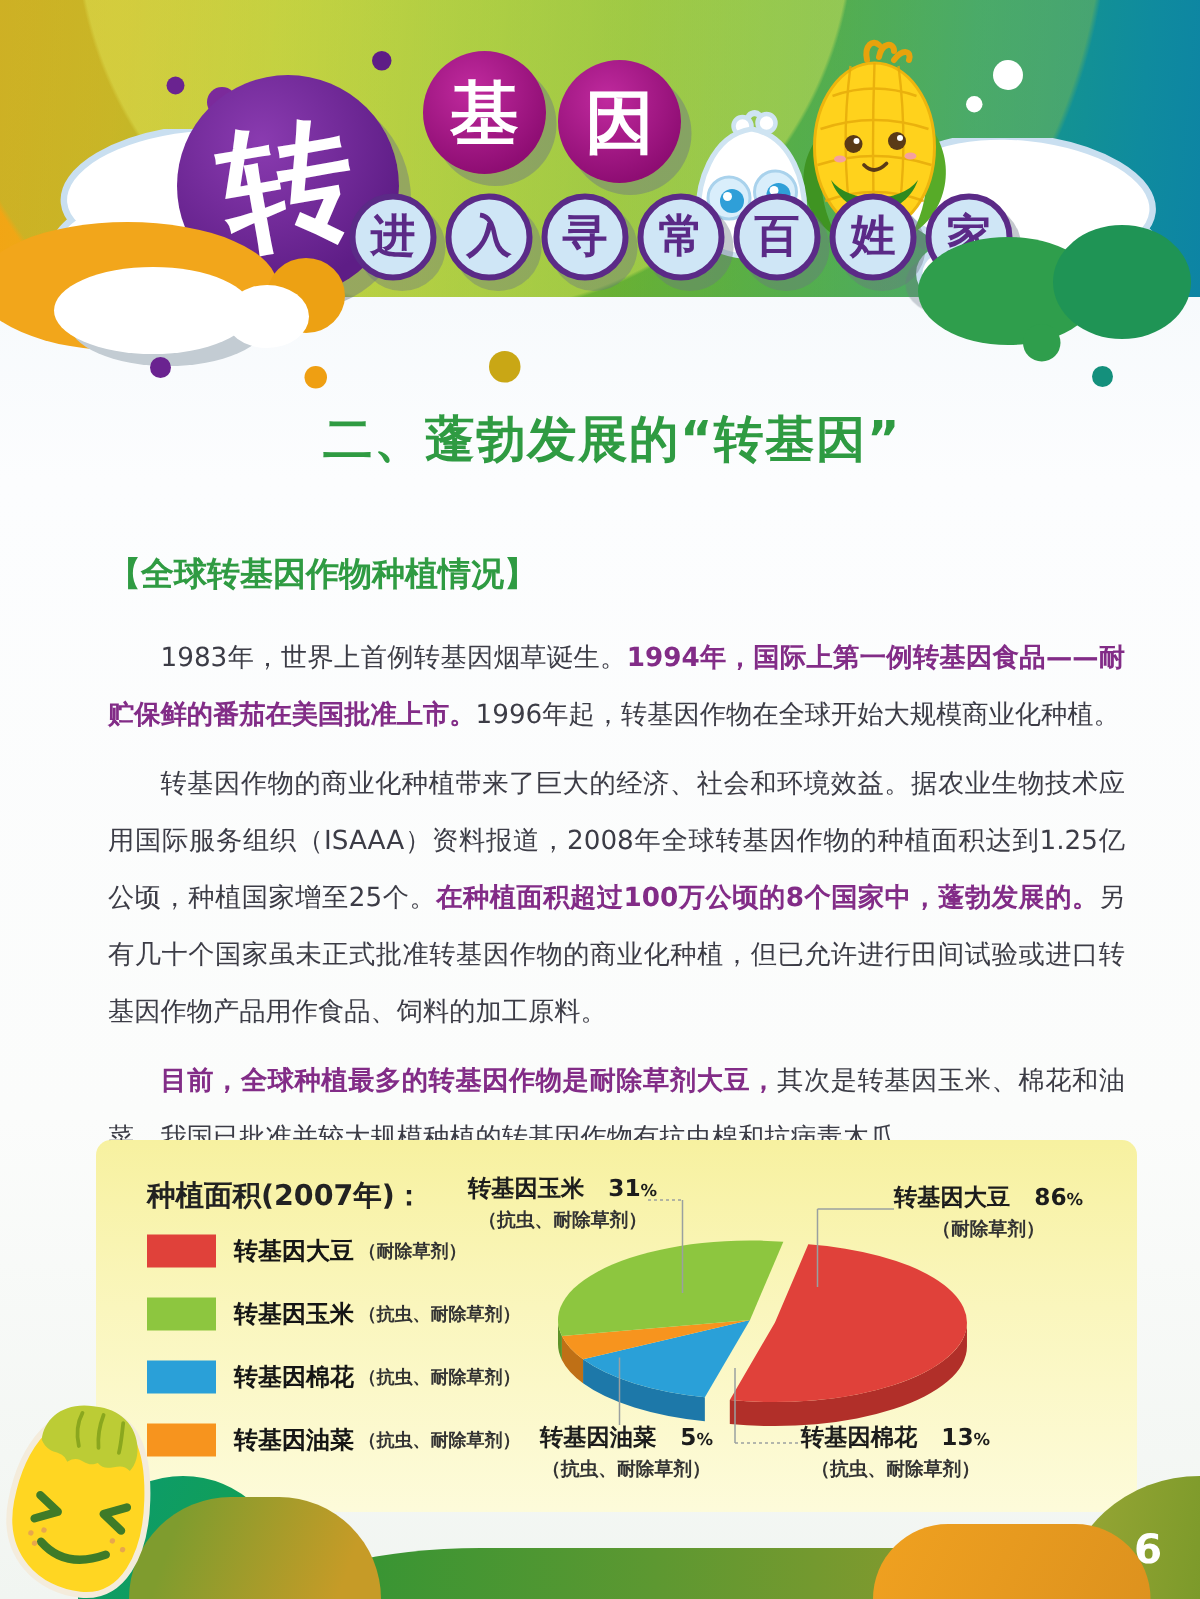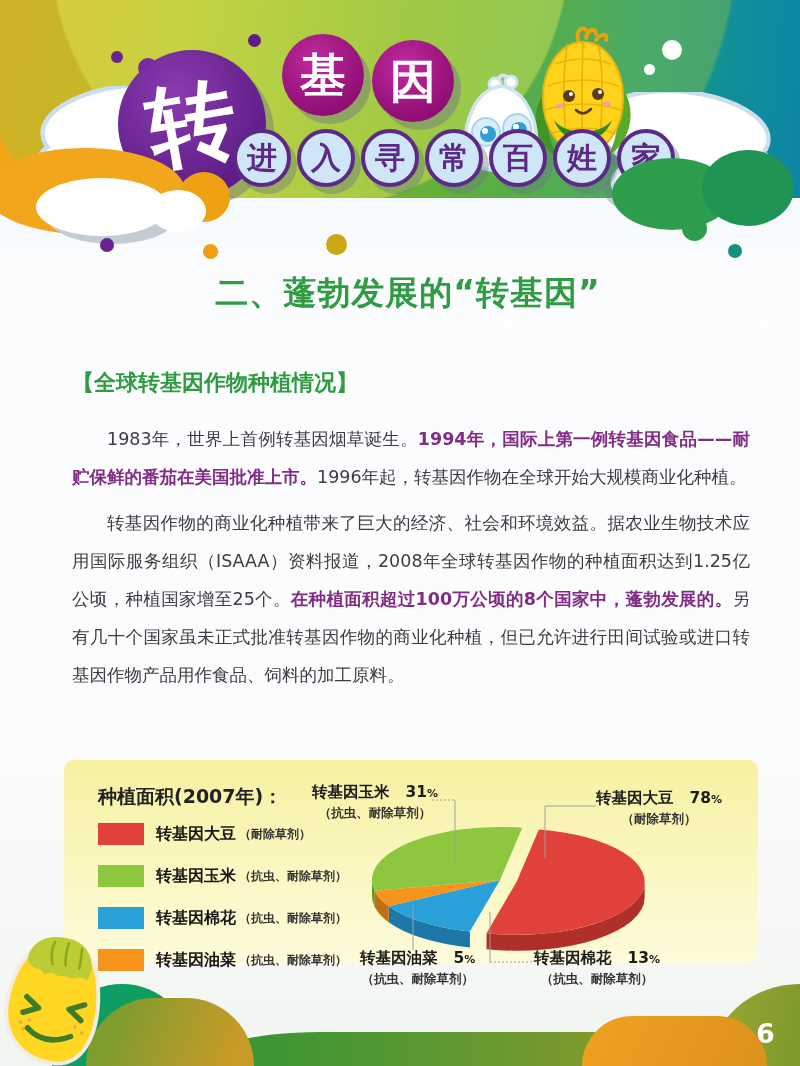--- a/index.html
+++ b/index.html
@@ -34,21 +34,21 @@
   
   .page-title{position:absolute;left:0;top:263px;width:800px;text-align:center;z-index:2;
     font-size:33px;font-weight:bold;color:#2f9b42;letter-spacing:1px;margin:8px;}
   .section-heading{position:absolute;left:64px;top:360px;width:694px;z-index:2;
     font-size:22px;font-weight:bold;color:#2f9b42;margin:8px;}
   .body-text{position:absolute;left:64px;top:412px;width:694px;z-index:2;}
   .body-text p{margin:8px;font-size:17.5px;line-height:38px;color:#3c3c46;text-align:justify;text-indent:2em;}
   .body-text .em{color:#822c87;font-weight:bold;}
 
   
-  .panel{position:absolute;left:64px;top:760px;width:694px;height:204px;border-radius:10px;z-index:3;
+  .panel{position:absolute;left:64px;top:760px;width:694px;height:248px;border-radius:10px;z-index:3;
     background:linear-gradient(180deg,#f7f1a0 0%,#faf6bd 45%,#fdfbda 100%);}
   .legend{position:absolute;left:34px;top:24px;}
   .legend-title{font-size:19px;font-weight:bold;color:#222;margin:0 0 8px 0;}
   .legend-row{position:absolute;left:0;display:flex;align-items:center;height:24px;}
   .swatch{display:inline-block;width:46px;height:22px;margin-right:12px;}
   .legend-label{font-size:16px;font-weight:bold;color:#151515;white-space:nowrap;}
   .legend-trait{font-size:12px;font-weight:bold;color:#333;margin-left:3px;white-space:nowrap;}
   .pie-wrap{position:absolute;left:262px;top:10px;width:424px;height:236px;}
   .callout{position:absolute;white-space:nowrap;text-align:center;}
   .callout .l1{font-size:15.5px;font-weight:bold;color:#1c1c1c;}
@@ -211,20 +211,21 @@
   <div class="dot" style="left:702px;top:150px;width:92px;height:76px;background:#1f9455;z-index:2"></div>
   <div class="dot" style="left:682px;top:216px;width:25px;height:25px;background:#2f9e4c;z-index:2"></div>
   <div class="dot" style="left:728px;top:244px;width:14px;height:14px;background:#14907c;z-index:2"></div>
 
   <h1 class="page-title">二、蓬勃发展的“转基因”</h1>
   <h2 class="section-heading">【全球转基因作物种植情况】</h2>
 
   <div class="body-text">
     <p><span>1983年，世界上首例转基因烟草诞生。</span><span class="em">1994年，国际上第一例转基因食品——耐贮保鲜的番茄在美国批准上市。</span><span>1996年起，转基因作物在全球开始大规模商业化种植。</span></p>
     <p><span>转基因作物的商业化种植带来了巨大的经济、社会和环境效益。据农业生物技术应用国际服务组织（ISAAA）资料报道，2008年全球转基因作物的种植面积达到1.25亿公顷，种植国家增至25个。</span><span class="em">在种植面积超过100万公顷的8个国家中，蓬勃发展的。</span><span>另有几十个国家虽未正式批准转基因作物的商业化种植，但已允许进行田间试验或进口转基因作物产品用作食品、饲料的加工原料。</span></p>
+    <p><span class="em">目前，全球种植最多的转基因作物是耐除草剂大豆，</span><span>其次是转基因玉米、棉花和油菜。我国已批准并较大规模种植的转基因作物有抗虫棉和抗病毒木瓜。</span></p>
   </div>
 
   <section class="panel">
     <div class="legend">
       <p class="legend-title">种植面积(2007年)：</p>
       <div class="legend-row" style="top:38px">
         <span class="swatch" style="background: rgb(224, 65, 58);"></span>
         <span class="legend-label">转基因大豆</span>
         <span class="legend-trait">（耐除草剂）</span>
       </div>
@@ -263,21 +264,21 @@
         <line x1="164" y1="142" x2="164" y2="192"></line>
         <line x1="164" y1="192" x2="206" y2="192" stroke-dasharray="2,2"></line>
       </g>
     </svg>
 
     <div class="callout co-corn">
       <div class="l1"><span>转基因玉米</span><span class="pct"><span>31</span><span class="unit">%</span></span></div>
       <div class="l2">（抗虫、耐除草剂）</div>
     </div>
     <div class="callout co-soy">
-      <div class="l1"><span>转基因大豆</span><span class="pct"><span>78</span><span class="unit">%</span></span></div>
+      <div class="l1"><span>转基因大豆</span><span class="pct"><span>86</span><span class="unit">%</span></span></div>
       <div class="l2">（耐除草剂）</div>
     </div>
     <div class="callout co-canola">
       <div class="l1"><span>转基因油菜</span><span class="pct"><span>5</span><span class="unit">%</span></span></div>
       <div class="l2">（抗虫、耐除草剂）</div>
     </div>
     <div class="callout co-cotton">
       <div class="l1"><span>转基因棉花</span><span class="pct"><span>13</span><span class="unit">%</span></span></div>
       <div class="l2">（抗虫、耐除草剂）</div>
     </div>

